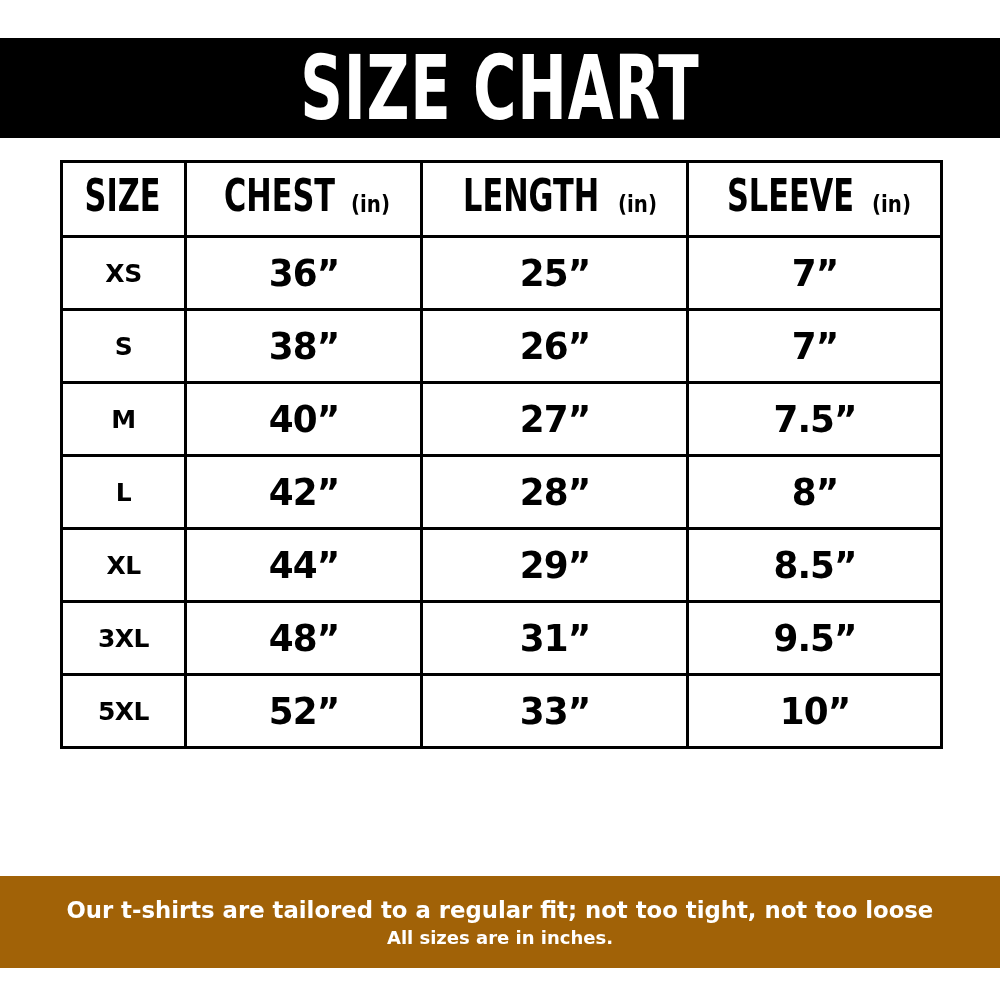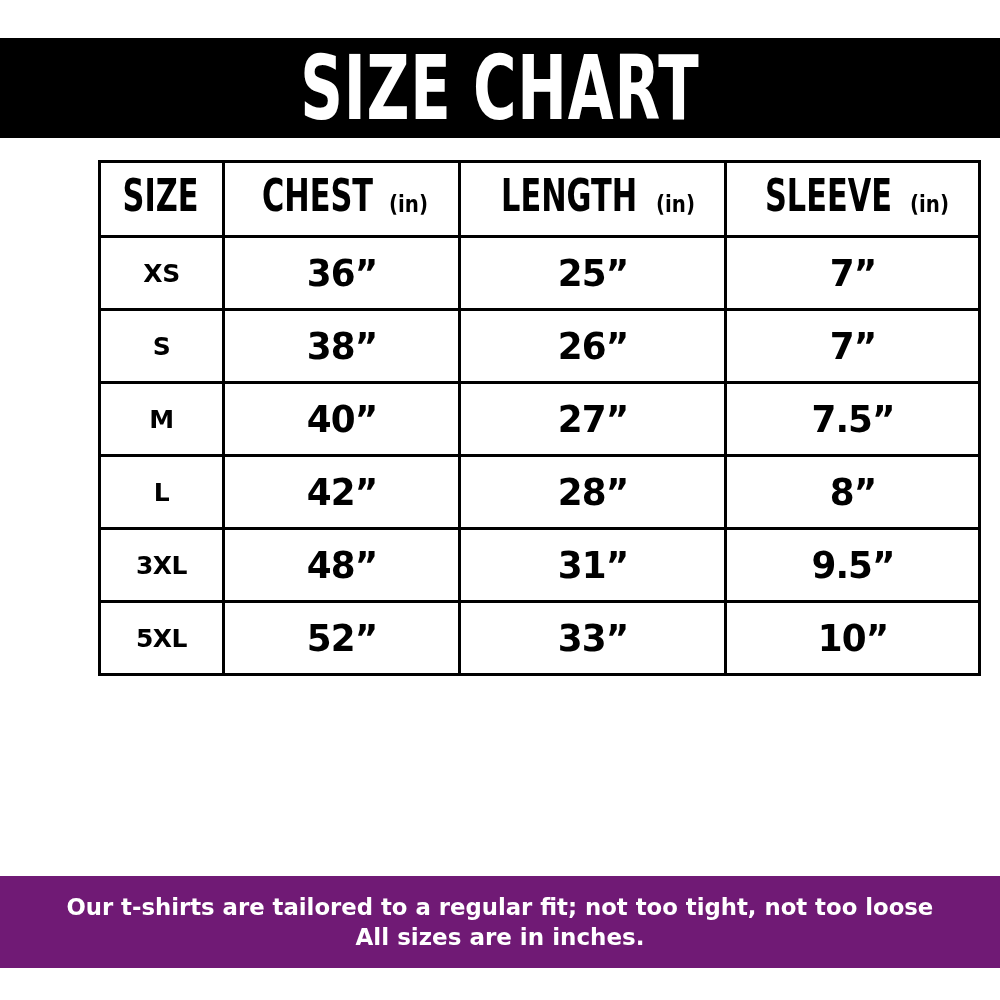--- a/index.html
+++ b/index.html
@@ -50,21 +50,20 @@
   .table-wrap {
     position: absolute;
     left: 60px;
     top: 160px;
     width: 880px;
   }
   table.size-table {
     border-collapse: collapse;
     width: 880px;
     table-layout: fixed;
-    margin-left: 38px;
   }
   table.size-table td,
   table.size-table th {
     border: 3px solid #000000;
     text-align: center;
     vertical-align: middle;
     padding: 0;
   }
   table.size-table thead th {
     height: 72px;
@@ -114,39 +113,39 @@
     letter-spacing: -1px;
   }
 
   
   .footer-banner {
     position: absolute;
     left: 0;
     bottom: 32px;
     width: 1000px;
     height: 92px;
-    background: #701a75;
+    background: #a16207;
     color: #ffffff;
     display: flex;
     flex-direction: column;
     align-items: center;
     justify-content: center;
     gap: 4px;
   }
   .footer-line-1 {
     font-family: "DejaVu Sans", sans-serif;
     font-weight: bold;
     font-size: 23px;
     white-space: nowrap;
     transform: scaleX(0.99);
   }
   .footer-line-2 {
     font-family: "DejaVu Sans", sans-serif;
     font-weight: bold;
-    font-size: 23px;
+    font-size: 18px;
     white-space: nowrap;
   }
 </style>
 </head>
 <body>
 
 <div class="page">
 
   <div class="title-banner">
     <div class="title-text">SIZE CHART</div>
@@ -207,20 +206,26 @@
           <td class="val-cell">27”</td>
           <td class="val-cell">7.5”</td>
         </tr>
         <tr>
           <td class="size-cell">L</td>
           <td class="val-cell">42”</td>
           <td class="val-cell">28”</td>
           <td class="val-cell">8”</td>
         </tr>
         <tr>
+          <td class="size-cell">XL</td>
+          <td class="val-cell">44”</td>
+          <td class="val-cell">29”</td>
+          <td class="val-cell">8.5”</td>
+        </tr>
+        <tr>
           <td class="size-cell">3XL</td>
           <td class="val-cell">48”</td>
           <td class="val-cell">31”</td>
           <td class="val-cell">9.5”</td>
         </tr>
         <tr>
           <td class="size-cell">5XL</td>
           <td class="val-cell">52”</td>
           <td class="val-cell">33”</td>
           <td class="val-cell">10”</td>

